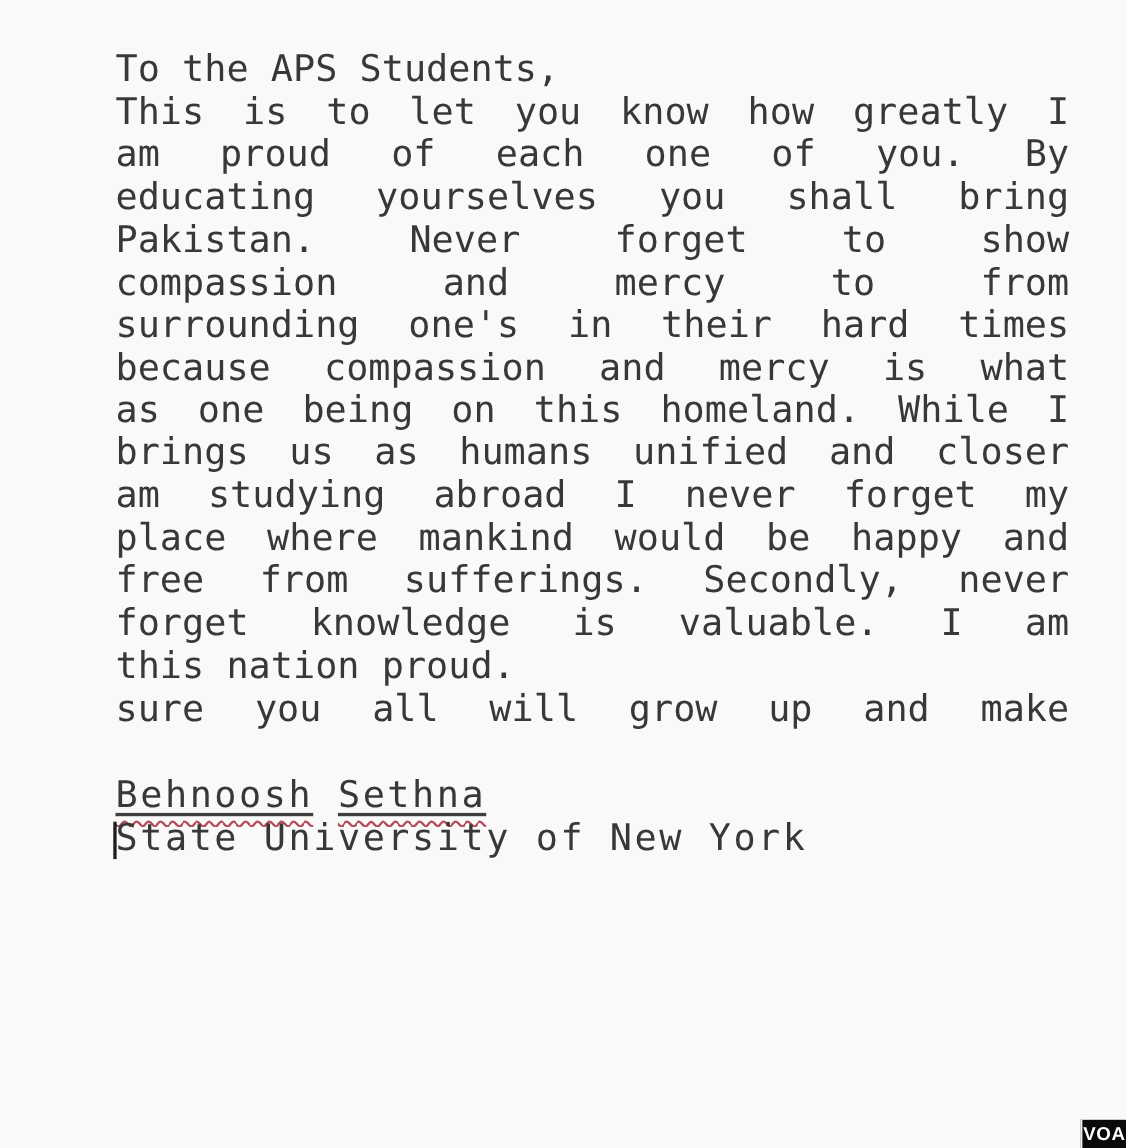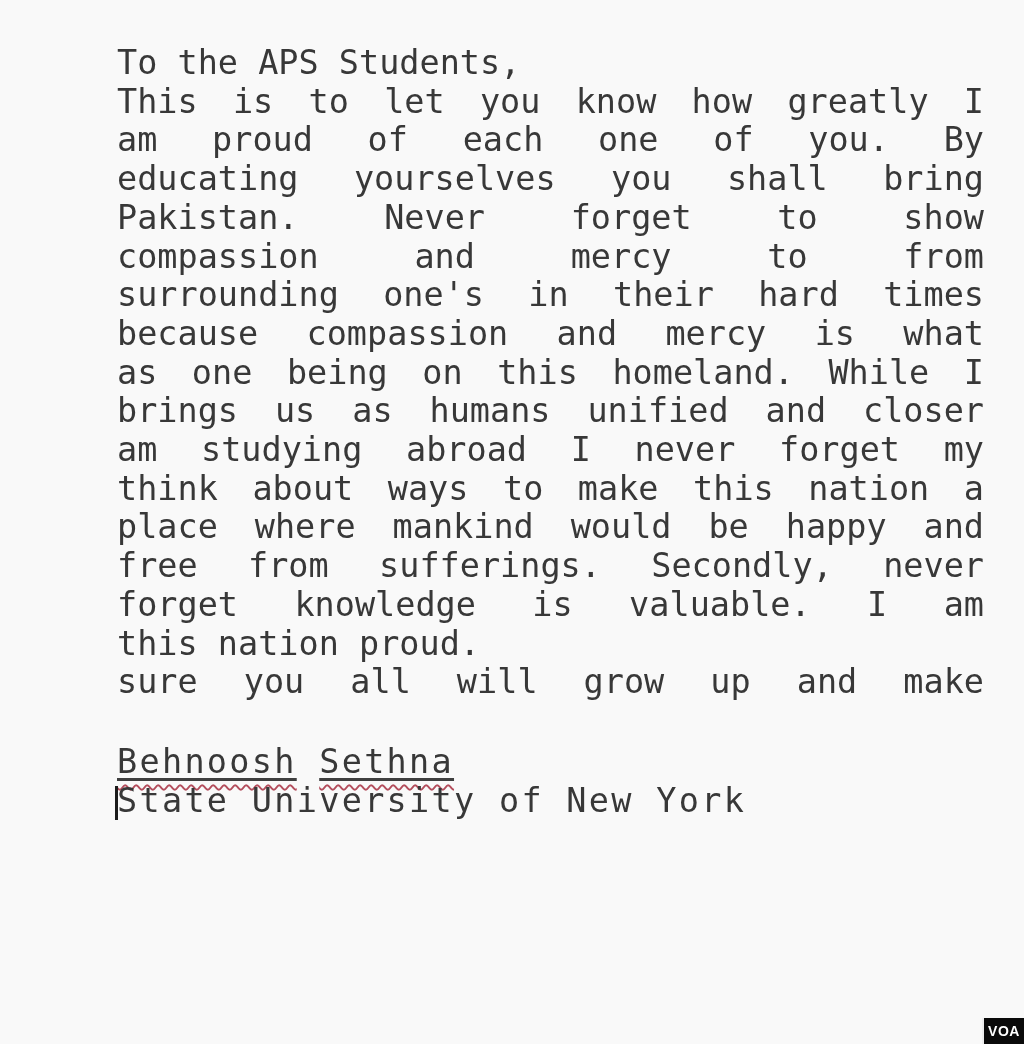--- a/index.html
+++ b/index.html
@@ -12,21 +12,20 @@
     font-family: "DejaVu Sans Mono", "Liberation Mono", monospace;
     color: #383838;
   }
   .letter {
     position: absolute;
     left: 105px;
     top: 44px;
     width: 867px;
     font-size: 33.5px;
     line-height: 38.7px;
-    margin-left: 12px;
   }
   .ln { text-align: left; }
   .jst { text-align: justify; text-align-last: justify; }
   .sig { margin-top: 41px; letter-spacing: 2.3px; }
   .word {
     text-decoration: underline;
     text-decoration-thickness: 3px;
     text-underline-offset: 5px;
     text-decoration-color: #3f3f3f;
   }
@@ -51,42 +50,41 @@
     width: 40px;
     height: 26px;
     background: #0a0a0a;
     border-left: 2px solid #eeeeee;
     color: #ffffff;
     display: flex;
     align-items: center;
     justify-content: center;
     font-family: "Liberation Sans", sans-serif;
     font-weight: bold;
-    font-size: 14px;
+    font-size: 17px;
     letter-spacing: 0.5px;
   }
 </style>
 </head>
 <body>
 
 <div class="page">
 
   <div class="letter">
     <div class="ln">To the APS Students,</div>
     <div class="ln jst">This is to let you know how greatly I</div>
     <div class="ln jst">am proud of each one of you. By</div>
     <div class="ln jst">educating yourselves you shall bring</div>
     <div class="ln jst">Pakistan. Never forget to show</div>
     <div class="ln jst">compassion and mercy to from</div>
     <div class="ln jst">surrounding one's in their hard times</div>
     <div class="ln jst">because compassion and mercy is what</div>
     <div class="ln jst">as one being on this homeland. While I</div>
     <div class="ln jst">brings us as humans unified and closer</div>
     <div class="ln jst">am studying abroad I never forget my</div>
-    <div class="ln jst">think about ways to make this nation a</div>
     <div class="ln jst">place where mankind would be happy and</div>
     <div class="ln jst">free from sufferings. Secondly, never</div>
     <div class="ln jst">forget knowledge is valuable. I am</div>
     <div class="ln">this nation proud.</div>
     <div class="ln jst">sure you all will grow up and make</div>
 
     <div class="sig">
       <div class="ln"><span class="word"><span class="wavy">Behnoosh</span></span> <span class="word"><span class="wavy">Sethna</span></span></div>
       <div class="ln caret-line"><span class="caret"></span><span>State University of New York</span></div>
     </div>

